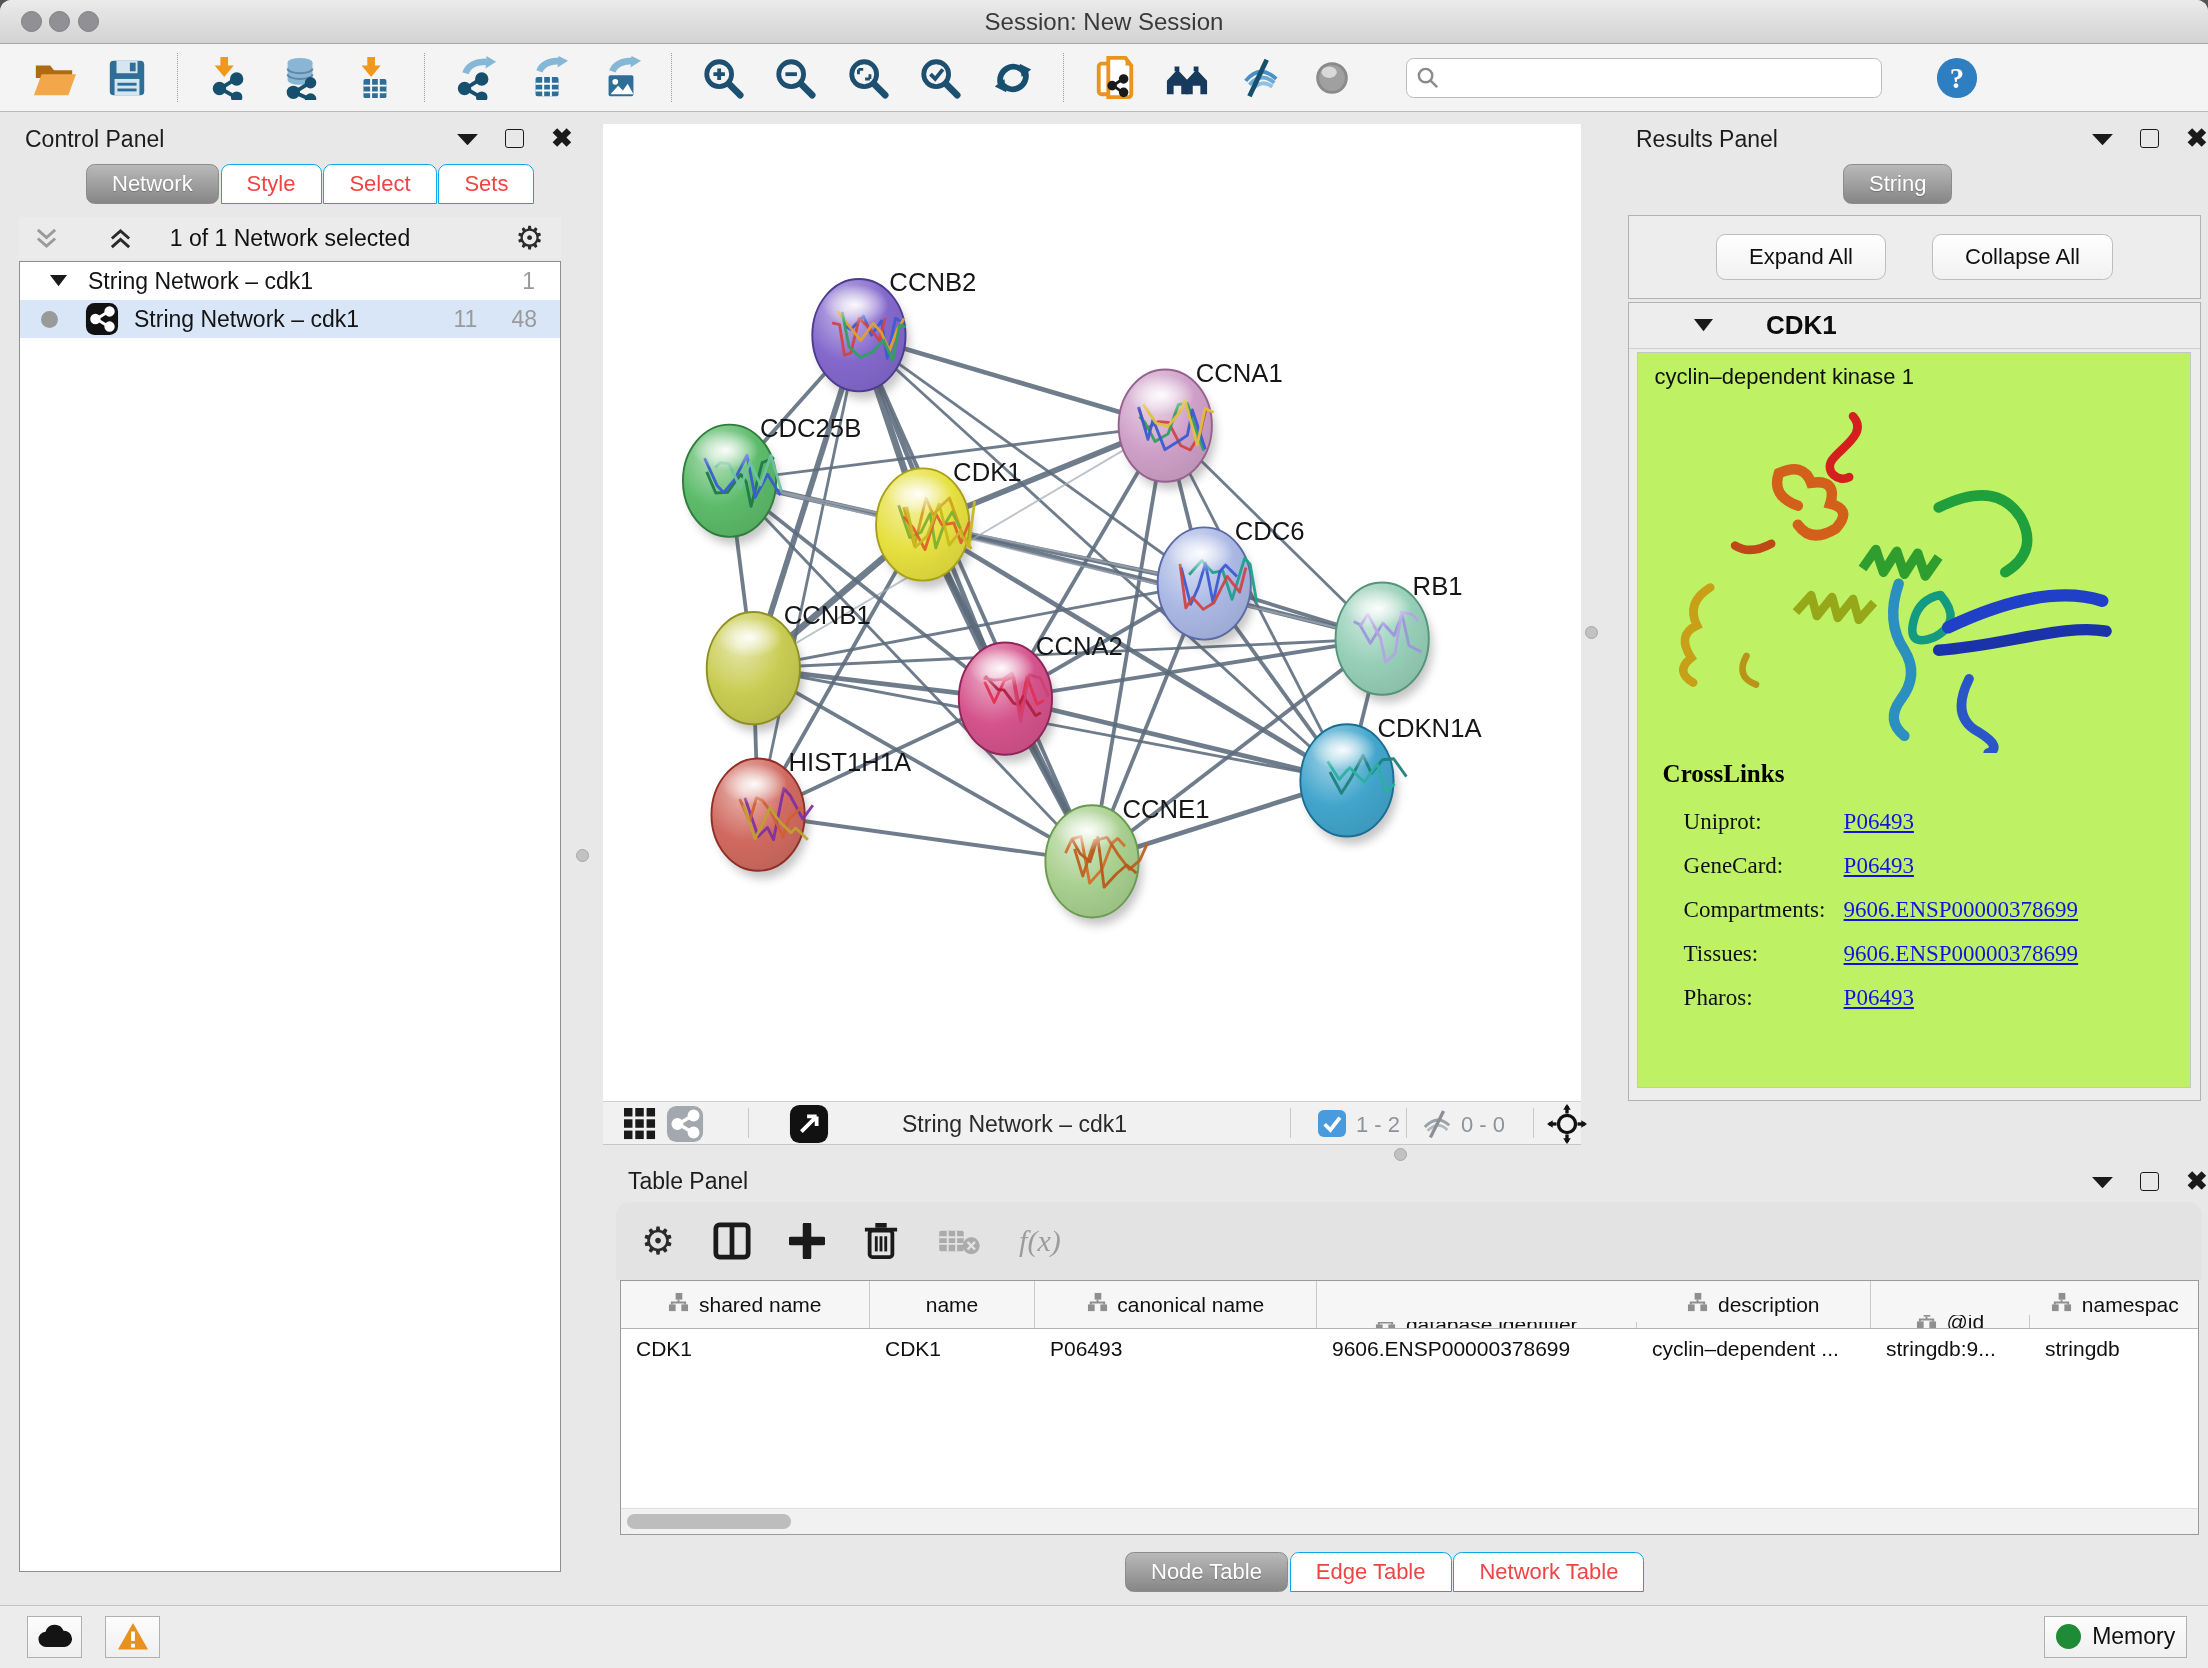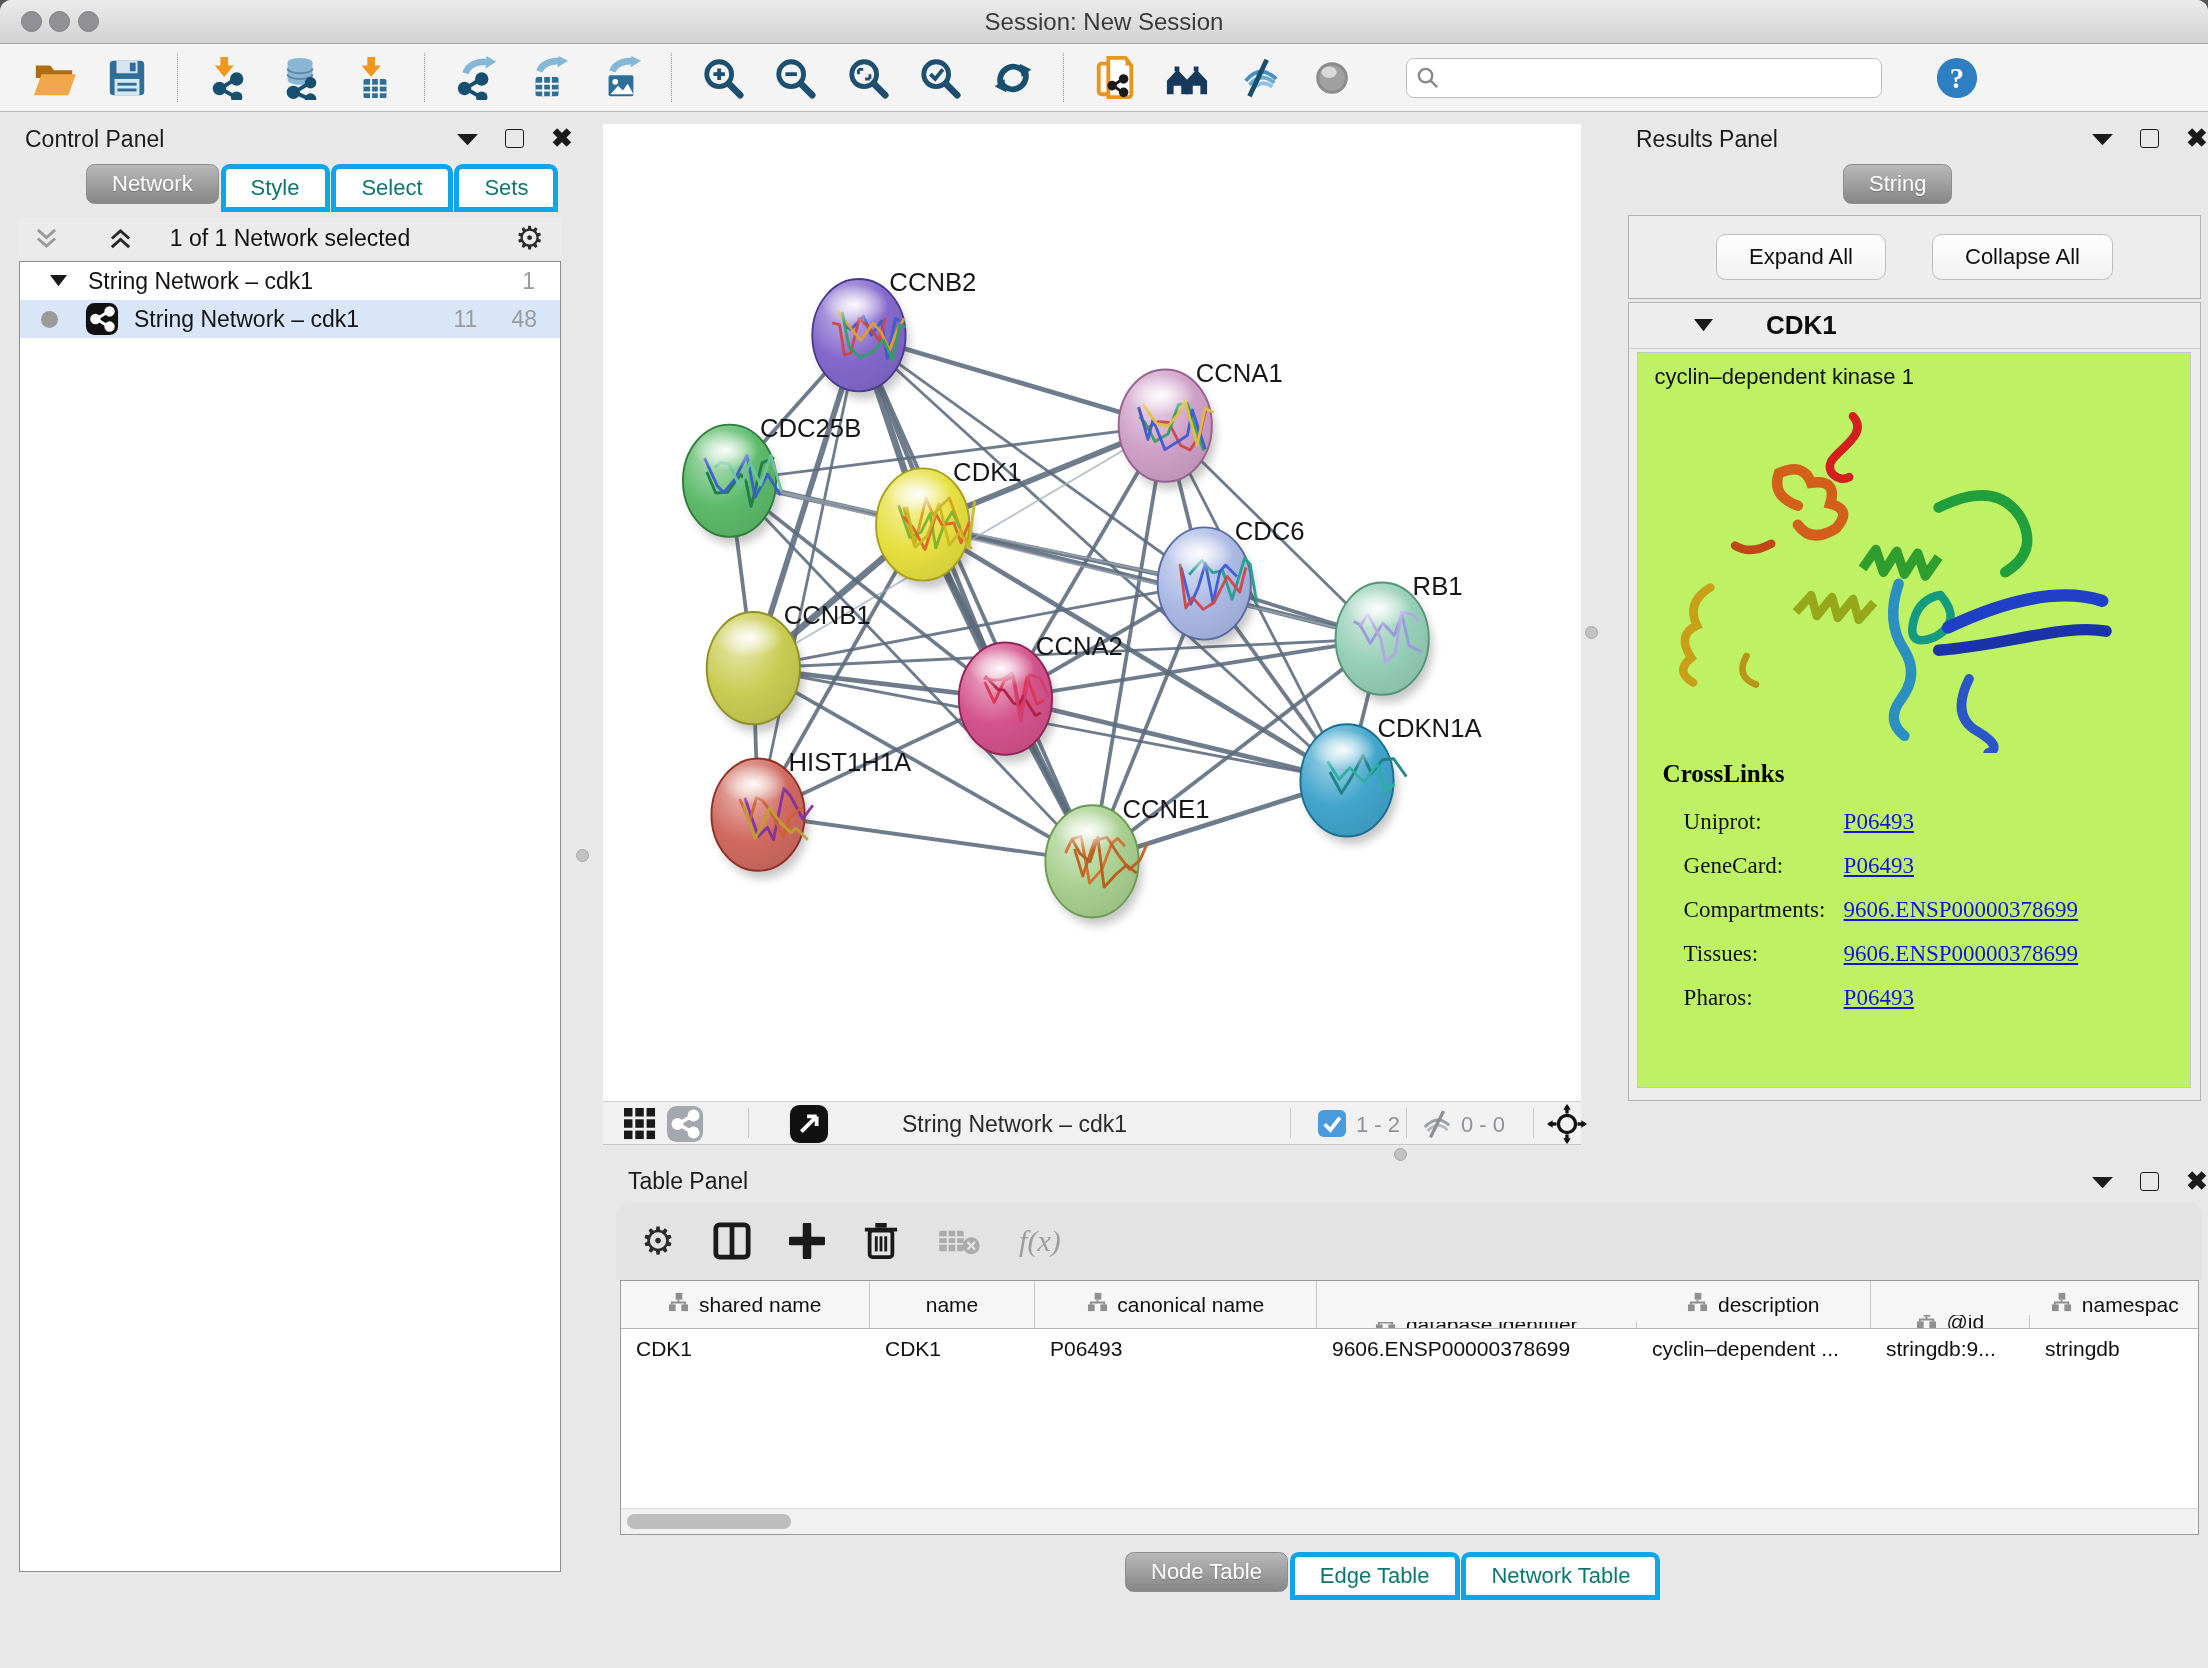--- a/index.html
+++ b/index.html
@@ -19,22 +19,22 @@
   .tb-sep{width:0;height:49px;border-left:1.9px dotted #9c9c9c;flex:none;}
   .tb-icon{width:44px;height:44px;flex:none;}
   #search-wrap{margin-left:23px;width:476px;height:40px;background:#fff;border:1.9px solid #bcbcbc;
                border-radius:7.6px;display:flex;align-items:center;padding:0 9.5px;box-sizing:border-box;gap:7.6px;}
   #search-input{border:none;outline:none;flex:1;font-size:21px;font-family:"Liberation Sans",sans-serif;background:transparent;}
   
   .panel-title{font-size:23px;color:#1c1c1c;}
   .panel-ctls{display:flex;align-items:center;gap:27px;}
   .ctl-box{width:19px;height:19px;border:1.9px solid #1a1a1a;border-radius:2.9px;box-sizing:border-box;}
   .ctl-x{font-size:26px;font-weight:bold;color:#1a1a1a;line-height:19px;}
-  .tab{height:38px;line-height:38px;padding:0 25px;background:#fff;border:5px solid #0ea5e9;
-       border-radius:8.6px 8.6px 0 0;font-size:22px;color:#0f766e;margin-right:1.9px;}
+  .tab{height:38px;line-height:38px;padding:0 25px;background:#fff;border:1px solid #0ea5e9;
+       border-radius:8.6px 8.6px 0 0;font-size:22px;color:#ef4444;margin-right:1.9px;}
   .tab.selected{background:linear-gradient(#b9b9b9,#868686);color:#fff;border:1px solid #8c8c8c;
                 border-radius:8.6px;text-shadow:0 1px 1px rgba(0,0,0,.25);}
   
   #cp-status{left:19px;top:217px;width:542px;height:42px;background:#ebebeb;display:flex;align-items:center;gap:36px;}
   #cp-status-label{position:absolute;left:0;width:100%;text-align:center;font-size:23px;color:#111;}
   #cp-tree{left:19px;top:261px;width:542px;height:1311px;background:#fff;border:1.9px solid #8f8f8f;box-sizing:border-box;}
   .tree-row{display:flex;align-items:center;height:38px;font-size:23px;color:#141414;}
   .tree-row.selected{background:#d9e6f8;}
   .tree-count{color:#9a9a9a;}
   
@@ -748,14 +748,32 @@
     <div id="tp-hscroll">
         <div id="tp-thumb"></div>
       </div>
   </div>
   <div class="abs" id="tp-tabs" style="left:1125px;top:1552px;display:flex">
       <div class="tab selected">Node Table</div>
       <div class="tab">Edge Table</div>
       <div class="tab">Network Table</div>
     </div>
 
+  <div class="abs" id="statusbar">
+    <div class="sb-btn" style="left:27px;width:55px">
+      <svg width="34" height="25" viewBox="0 0 36 26">
+          <path d="M9 24a8 8 0 0 1-1-16 10 10 0 0 1 19-1 7 7 0 0 1 1 17z" fill="#141414"></path>
+        </svg>
+    </div>
+    <div class="sb-btn" style="left:105px;width:55px">
+      <svg width="32" height="28.5" viewBox="0 0 34 30">
+          <path d="M17 1 L33 29 H1z" fill="#e89020"></path>
+          <rect x="15" y="10" width="4" height="10" fill="#fff"></rect>
+          <rect x="15" y="23" width="4" height="4" fill="#fff"></rect>
+        </svg>
+    </div>
+    <div class="sb-btn" id="memory-btn">
+      <span id="memory-dot" style="background: rgb(31, 139, 55);"></span>
+      <span>Memory</span>
+    </div>
+  </div>
 </div>
 
 
 </body></html>

